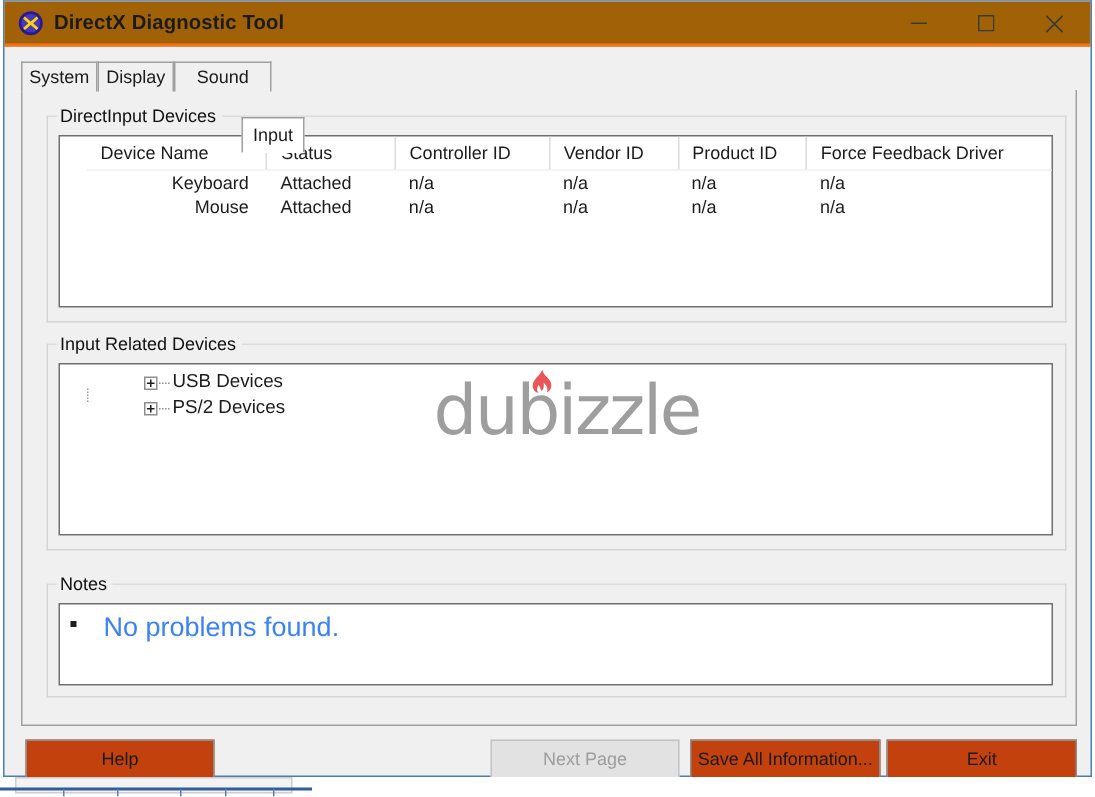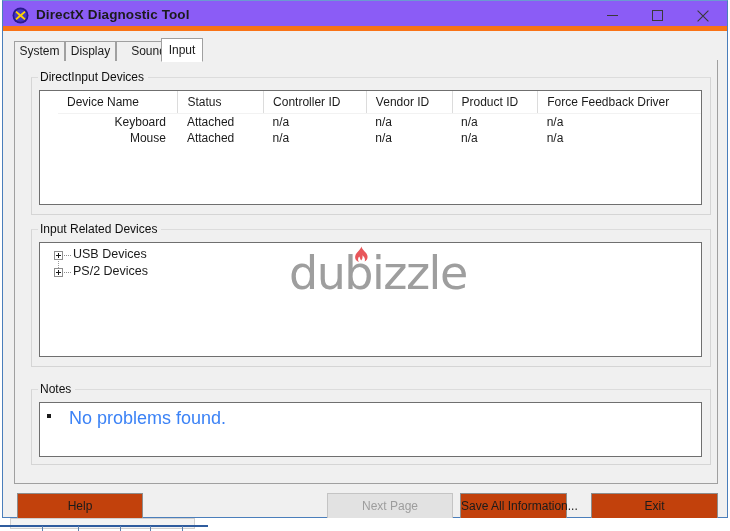--- a/index.html
+++ b/index.html
@@ -27,22 +27,22 @@
     border-top: 1px solid #6b9ad1;
     box-sizing: border-box;
   }
 
   
   #titlebar {
     position: absolute;
     left: 0; top: 0;
     width: 100%;
     height: 30px;
-    background: #8b5cf6;
-    border-bottom: 5px solid #f97316;
+    background: #a16207;
+    border-bottom: 2px solid #f97316;
     box-sizing: border-box;
   }
   #app-icon {
     position: absolute;
     left: 9px; top: 6px;
     width: 17px; height: 17px;
   }
   #title-text {
     position: absolute;
     left: 33px; top: 6px;
@@ -187,20 +187,21 @@
 
   
   .tree-item {
     position: relative;
     height: 17px;
     padding-left: 14px;
     font-size: 12.5px;
     color: #1b1b1b;
     cursor: default;
     white-space: nowrap;
+    margin-left: 42px;
   }
   .tree-item .expander {
     position: absolute;
     left: 14px;
     top: 4px;
     width: 9px;
     height: 9px;
     border: 1px solid #8d8d8d;
     background: #ffffff;
     box-sizing: border-box;
@@ -381,21 +382,21 @@
   <div id="tabstrip">
     <div class="tab" style="left:0px; width:51px;">
       <span>System</span>
     </div>
     <div class="tab" style="left:51px; width:51px;">
       <span>Display</span>
     </div>
     <div class="tab" style="left:102px; width:65px;">
       <span>Sound</span>
     </div>
-    <div class="tab active" style="left:147px; width:42px;">
+    <div class="tab active" style="left:147px; width:42px;margin-top:40px;">
       <span>Input</span>
     </div>
   </div>
 
   <div class="group" style="left:28px; top:69px; width:680px; height:145px;">
     <div class="group-frame"></div>
     <span class="group-label">DirectInput Devices</span>
 
     <div class="pane" style="left:8px; top:20px; width:663px; height:115px;">
       <table id="devtable">
@@ -465,21 +466,21 @@
     <div class="pane" style="left:8px; top:20px; width:663px; height:55px; padding-top:5px;">
       <div class="note-row">
         <span class="note-bullet"></span>
         <span class="note-text">No problems found.</span>
       </div>
     </div>
   </div>
 
   <button class="dlgbtn" style="left:14px; top:492px; width:126px;">Help</button>
   <button class="dlgbtn disabled" style="left:324px; top:492px; width:126px;" disabled="">Next Page</button>
-  <button class="dlgbtn" style="left:457px; top:492px; width:107px;">Save All Information...</button>
+  <button class="dlgbtn" style="left:457px; top:492px; width:127px;">Save All Information...</button>
   <button class="dlgbtn" style="left:588px; top:492px; width:127px;">Exit</button>
 
   <div id="watermark">
     <div id="wm-text">dubizzle</div>
     <svg id="wm-flame" width="20" height="26" viewBox="0 0 20 26">
       <path d="M10.5 0.5 C9.0 4.5 5.5 6.0 4.4 9.5 C3.4 12.7 5.2 15.4 8.0 15.9 C6.6 14.2 6.8 12.2 8.2 10.6 C9.2 12.0 9.0 13.4 10.2 14.6 C11.6 13.0 11.9 11.2 11.3 9.2 C13.4 10.7 14.6 12.9 13.6 15.6 C16.0 14.6 17.2 11.8 16.2 9.0 C15.0 5.6 11.4 4.6 10.5 0.5 Z" fill="#e8565a"></path>
     </svg>
   </div>
 
 </div>

